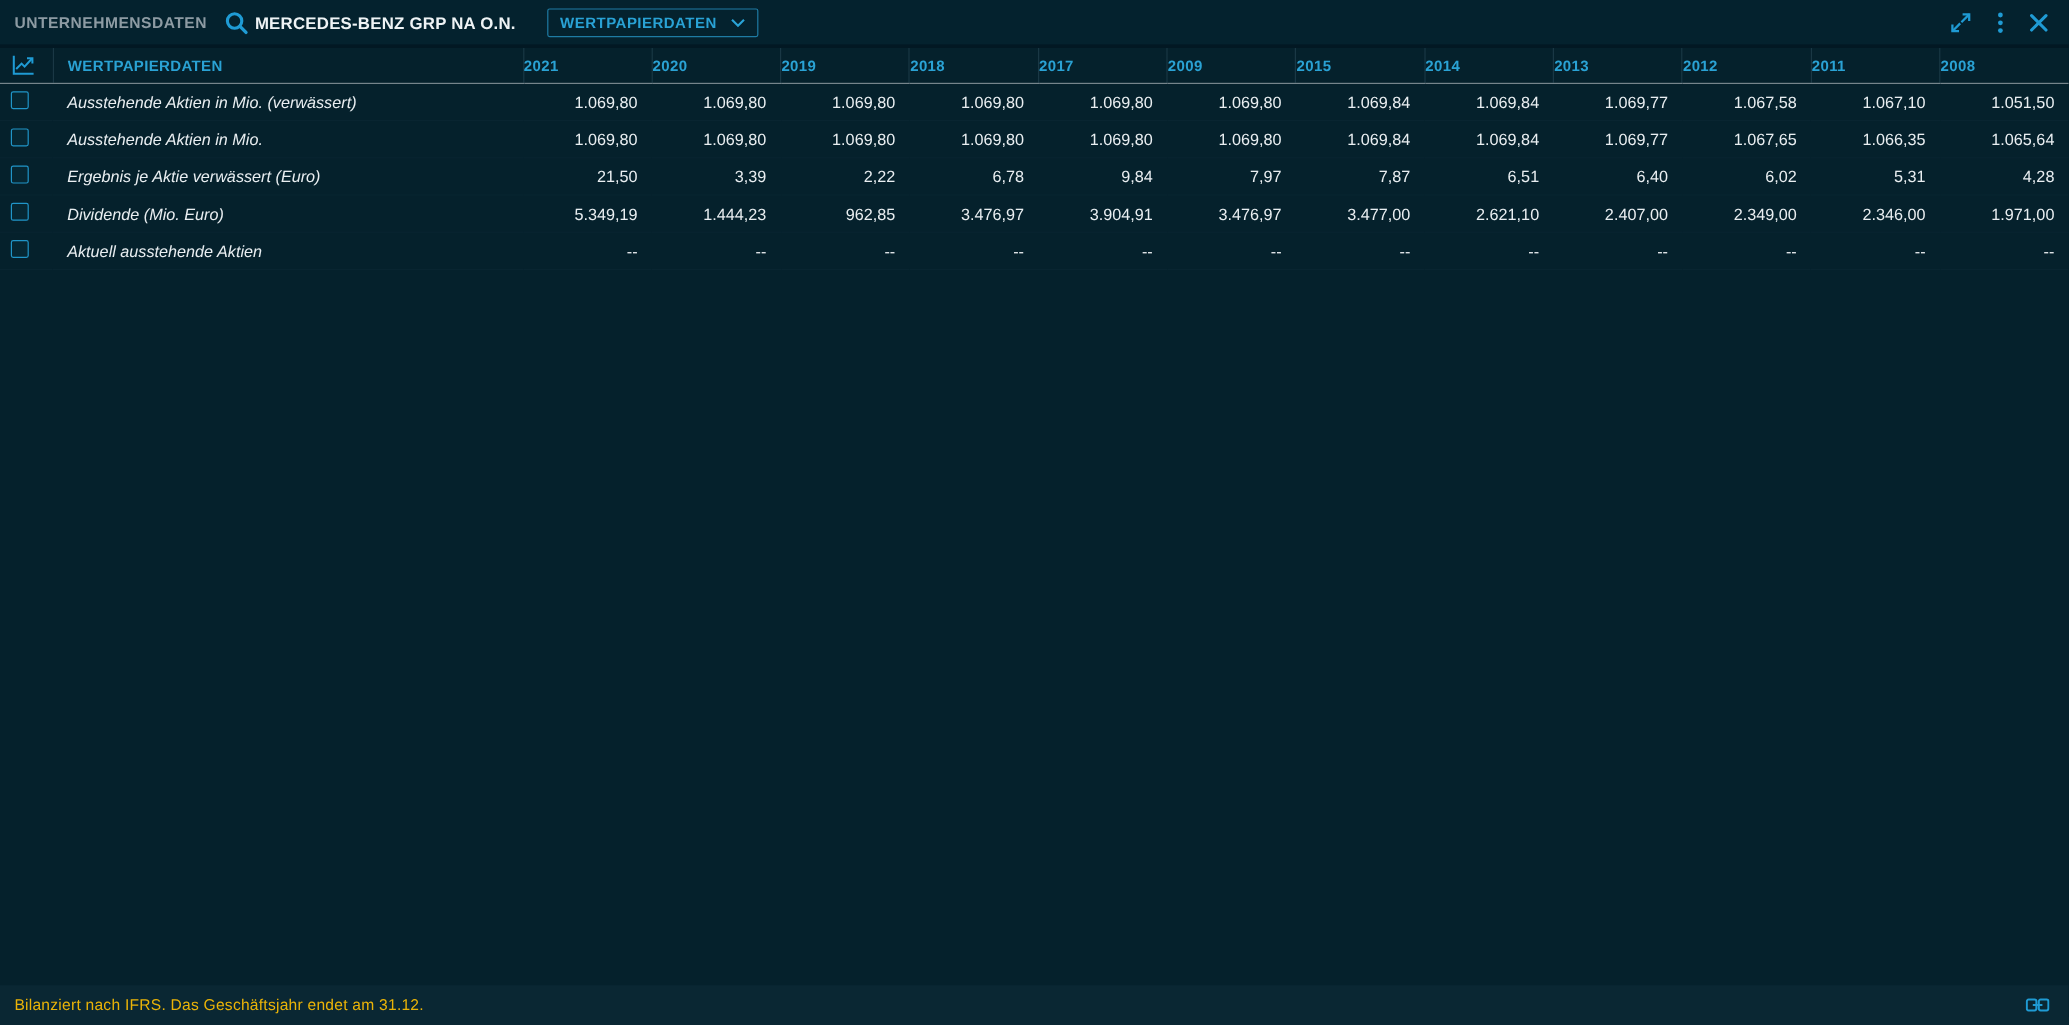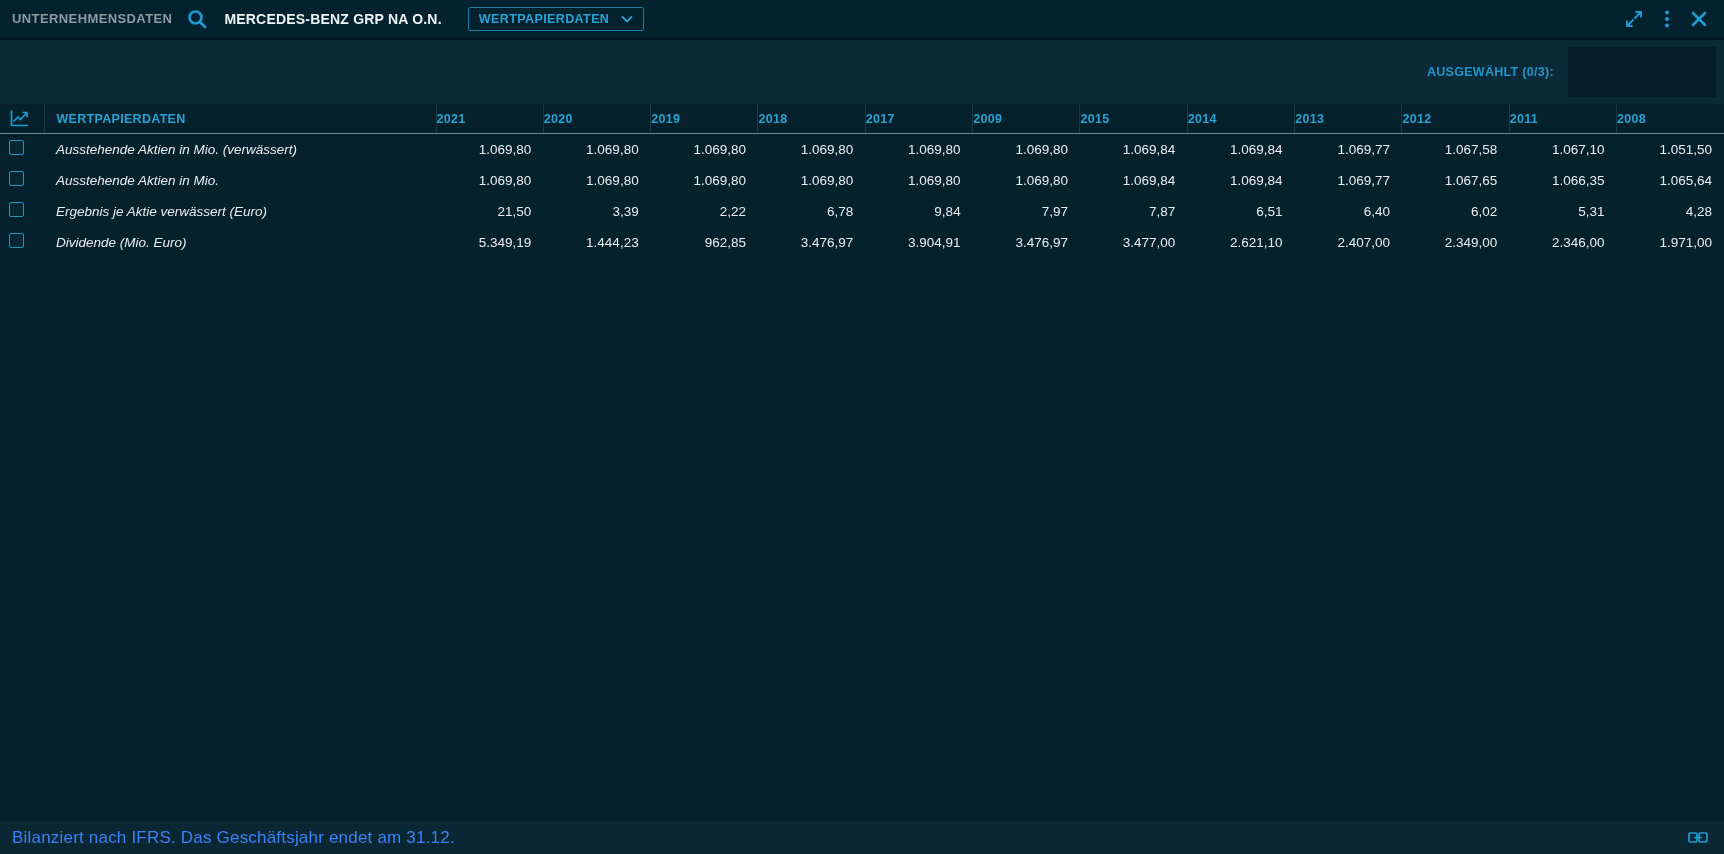--- a/index.html
+++ b/index.html
@@ -36,21 +36,21 @@
     font-weight: 700;
     letter-spacing: 0.4px;
     margin-right: 14px;
   }
   .icon-btn { display: inline-flex; align-items: center; justify-content: center; cursor: pointer; }
   .security-name {
     color: #eef3f5;
     font-size: 14px;
     font-weight: 700;
     letter-spacing: 0.2px;
-    margin: 0 10px 0 16px;
+    margin: 0 10px 0 4px;
   }
   .dropdown-btn {
     display: inline-flex;
     align-items: center;
     gap: 12px;
     border: 1px solid #1e7ba3;
     border-radius: 2px;
     padding: 4px 10px;
     margin-left: 16px;
     color: #29a2d5;
@@ -148,22 +148,22 @@
   
   .footer {
     height: 33px;
     flex: 0 0 33px;
     background: #0a2733;
     display: flex;
     align-items: center;
     padding: 0 12px;
   }
   .footer-note {
-    color: #3b82f6;
-    font-size: 17px;
+    color: #eab308;
+    font-size: 13px;
     letter-spacing: 0.2px;
   }
   .footer-right { margin-left: auto; display: flex; align-items: center; padding-right: 4px; }
 
   svg { display: block; }
 </style>
 </head>
 <body>
 
 <div class="app">
@@ -207,24 +207,20 @@
       </span>
       <span class="icon-btn">
         <svg width="18" height="18" viewBox="0 0 18 18">
           <line x1="3" y1="3" x2="15" y2="15" stroke="#1f9bd4" stroke-width="2.6" stroke-linecap="round"></line>
           <line x1="15" y1="3" x2="3" y2="15" stroke="#1f9bd4" stroke-width="2.6" stroke-linecap="round"></line>
         </svg>
       </span>
     </span>
   </div>
 
-  <div class="toolbar">
-    <span class="selected-label">AUSGEWÄHLT (0/3):</span>
-    <span class="selected-slot"></span>
-  </div>
 
   <div class="table-wrap">
     <table>
       <colgroup>
         <col class="c-icon">
         <col class="c-label">
       </colgroup>
       <thead>
         <tr id="header-row">
           <th class="icon-col">
@@ -309,20 +305,36 @@
             <td class="value-cell">3.476,97</td>
             <td class="value-cell">3.904,91</td>
             <td class="value-cell">3.476,97</td>
             <td class="value-cell">3.477,00</td>
             <td class="value-cell">2.621,10</td>
             <td class="value-cell">2.407,00</td>
             <td class="value-cell">2.349,00</td>
             <td class="value-cell">2.346,00</td>
             <td class="value-cell">1.971,00</td>
           </tr>
+          <tr>
+            <td class="check-cell"><span class="checkbox"></span></td>
+            <td class="label-cell">Aktuell ausstehende Aktien</td>
+            <td class="value-cell">--</td>
+            <td class="value-cell">--</td>
+            <td class="value-cell">--</td>
+            <td class="value-cell">--</td>
+            <td class="value-cell">--</td>
+            <td class="value-cell">--</td>
+            <td class="value-cell">--</td>
+            <td class="value-cell">--</td>
+            <td class="value-cell">--</td>
+            <td class="value-cell">--</td>
+            <td class="value-cell">--</td>
+            <td class="value-cell">--</td>
+          </tr>
         </tbody>
     </table>
   </div>
 
   <div class="footer">
     <span class="footer-note">Bilanziert nach IFRS. Das Geschäftsjahr endet am 31.12.</span>
     <span class="footer-right">
       <span class="icon-btn">
         <svg width="20" height="13" viewBox="0 0 20 13">
           <g fill="none" stroke="#1f9bd4" stroke-width="1.7">

